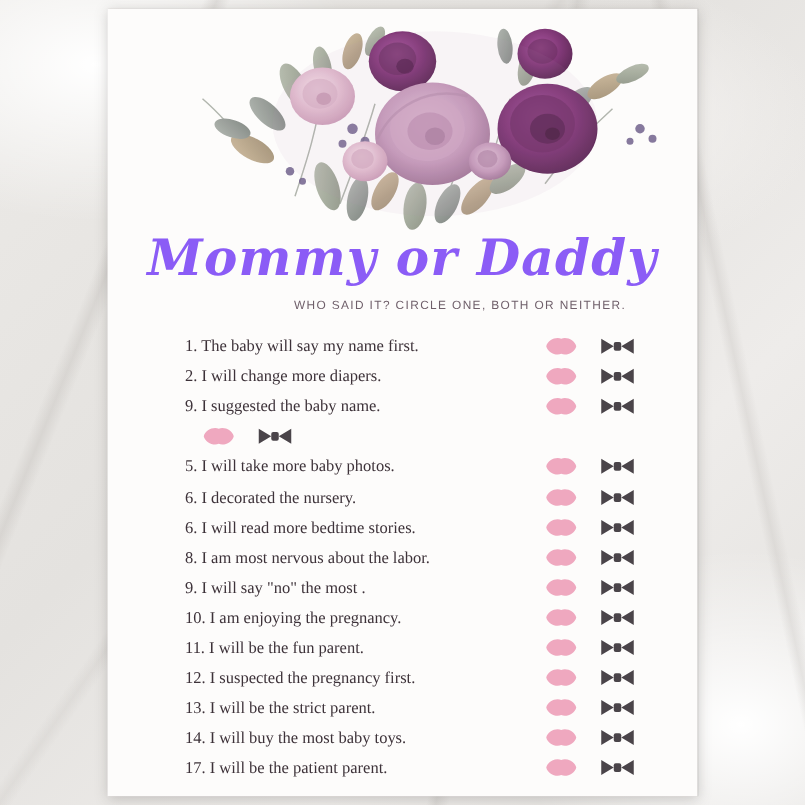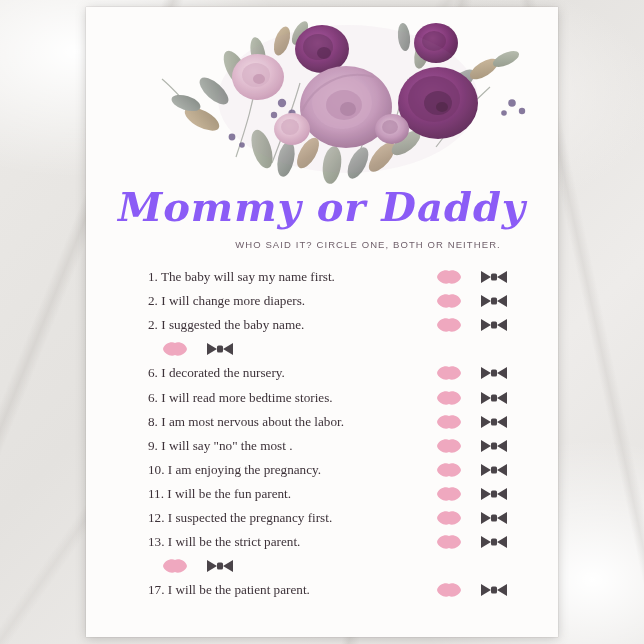--- a/index.html
+++ b/index.html
@@ -268,44 +268,56 @@
             <path d="M13 1 C17 -1 24 2 25 7 C24 12 17 15 13 13 C9 15 2 12 1 7 C2 2 9 -1 13 1 Z" fill="#efa8bf"></path>
           </svg>
         <svg class="bow" width="28" height="14" viewBox="0 0 28 14">
             <path d="M1 1 L11 7 L1 13 Z M27 1 L17 7 L27 13 Z" fill="#4a4449"></path>
             <rect x="11" y="3.5" width="6" height="7" rx="1.6" fill="#4a4449"></rect>
           </svg>
       </div>
     </div>
 
     <div class="row">
-      <div class="q">2. I suggested the baby name.</div>
-      <div class="marks">
-        <svg class="lips" width="26" height="14" viewBox="0 0 26 14">
-            <path d="M13 1 C17 -1 24 2 25 7 C24 12 17 15 13 13 C9 15 2 12 1 7 C2 2 9 -1 13 1 Z" fill="#efa8bf"></path>
-          </svg>
-        <svg class="bow" width="28" height="14" viewBox="0 0 28 14">
-            <path d="M1 1 L11 7 L1 13 Z M27 1 L17 7 L27 13 Z" fill="#4a4449"></path>
-            <rect x="11" y="3.5" width="6" height="7" rx="1.6" fill="#4a4449"></rect>
-          </svg>
-      </div>
-    </div>
-
-    <div class="row">
-      <div class="marks">
-        <svg class="lips" width="26" height="14" viewBox="0 0 26 14">
-            <path d="M13 1 C17 -1 24 2 25 7 C24 12 17 15 13 13 C9 15 2 12 1 7 C2 2 9 -1 13 1 Z" fill="#efa8bf"></path>
-          </svg>
-        <svg class="bow" width="28" height="14" viewBox="0 0 28 14">
-            <path d="M1 1 L11 7 L1 13 Z M27 1 L17 7 L27 13 Z" fill="#4a4449"></path>
-            <rect x="11" y="3.5" width="6" height="7" rx="1.6" fill="#4a4449"></rect>
-          </svg>
-      </div>
-    </div>
-
+      <div class="q">9. I suggested the baby name.</div>
+      <div class="marks">
+        <svg class="lips" width="26" height="14" viewBox="0 0 26 14">
+            <path d="M13 1 C17 -1 24 2 25 7 C24 12 17 15 13 13 C9 15 2 12 1 7 C2 2 9 -1 13 1 Z" fill="#efa8bf"></path>
+          </svg>
+        <svg class="bow" width="28" height="14" viewBox="0 0 28 14">
+            <path d="M1 1 L11 7 L1 13 Z M27 1 L17 7 L27 13 Z" fill="#4a4449"></path>
+            <rect x="11" y="3.5" width="6" height="7" rx="1.6" fill="#4a4449"></rect>
+          </svg>
+      </div>
+    </div>
+
+    <div class="row">
+      <div class="marks">
+        <svg class="lips" width="26" height="14" viewBox="0 0 26 14">
+            <path d="M13 1 C17 -1 24 2 25 7 C24 12 17 15 13 13 C9 15 2 12 1 7 C2 2 9 -1 13 1 Z" fill="#efa8bf"></path>
+          </svg>
+        <svg class="bow" width="28" height="14" viewBox="0 0 28 14">
+            <path d="M1 1 L11 7 L1 13 Z M27 1 L17 7 L27 13 Z" fill="#4a4449"></path>
+            <rect x="11" y="3.5" width="6" height="7" rx="1.6" fill="#4a4449"></rect>
+          </svg>
+      </div>
+    </div>
+
+    <div class="row">
+      <div class="q">5. I will take more baby photos.</div>
+      <div class="marks">
+        <svg class="lips" width="26" height="14" viewBox="0 0 26 14">
+            <path d="M13 1 C17 -1 24 2 25 7 C24 12 17 15 13 13 C9 15 2 12 1 7 C2 2 9 -1 13 1 Z" fill="#efa8bf"></path>
+          </svg>
+        <svg class="bow" width="28" height="14" viewBox="0 0 28 14">
+            <path d="M1 1 L11 7 L1 13 Z M27 1 L17 7 L27 13 Z" fill="#4a4449"></path>
+            <rect x="11" y="3.5" width="6" height="7" rx="1.6" fill="#4a4449"></rect>
+          </svg>
+      </div>
+    </div>
 
     <div class="row">
       <div class="q">6. I decorated the nursery.</div>
       <div class="marks">
         <svg class="lips" width="26" height="14" viewBox="0 0 26 14">
             <path d="M13 1 C17 -1 24 2 25 7 C24 12 17 15 13 13 C9 15 2 12 1 7 C2 2 9 -1 13 1 Z" fill="#efa8bf"></path>
           </svg>
         <svg class="bow" width="28" height="14" viewBox="0 0 28 14">
             <path d="M1 1 L11 7 L1 13 Z M27 1 L17 7 L27 13 Z" fill="#4a4449"></path>
             <rect x="11" y="3.5" width="6" height="7" rx="1.6" fill="#4a4449"></rect>
@@ -398,20 +410,21 @@
             <path d="M13 1 C17 -1 24 2 25 7 C24 12 17 15 13 13 C9 15 2 12 1 7 C2 2 9 -1 13 1 Z" fill="#efa8bf"></path>
           </svg>
         <svg class="bow" width="28" height="14" viewBox="0 0 28 14">
             <path d="M1 1 L11 7 L1 13 Z M27 1 L17 7 L27 13 Z" fill="#4a4449"></path>
             <rect x="11" y="3.5" width="6" height="7" rx="1.6" fill="#4a4449"></rect>
           </svg>
       </div>
     </div>
 
     <div class="row">
+      <div class="q">14. I will buy the most baby toys.</div>
       <div class="marks">
         <svg class="lips" width="26" height="14" viewBox="0 0 26 14">
             <path d="M13 1 C17 -1 24 2 25 7 C24 12 17 15 13 13 C9 15 2 12 1 7 C2 2 9 -1 13 1 Z" fill="#efa8bf"></path>
           </svg>
         <svg class="bow" width="28" height="14" viewBox="0 0 28 14">
             <path d="M1 1 L11 7 L1 13 Z M27 1 L17 7 L27 13 Z" fill="#4a4449"></path>
             <rect x="11" y="3.5" width="6" height="7" rx="1.6" fill="#4a4449"></rect>
           </svg>
       </div>
     </div>

